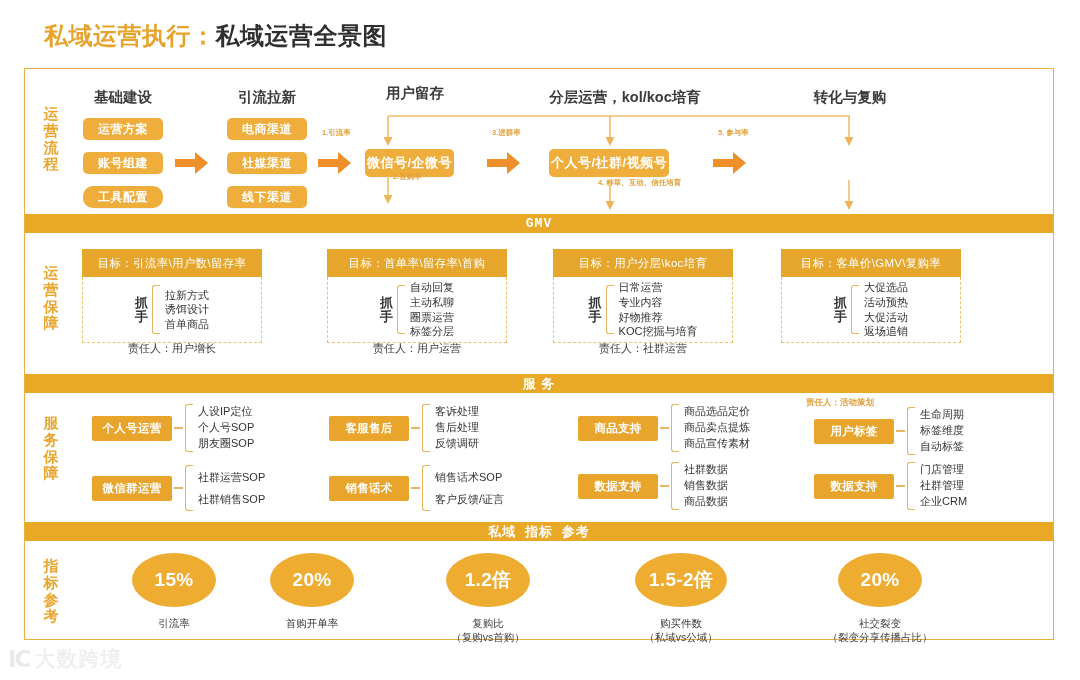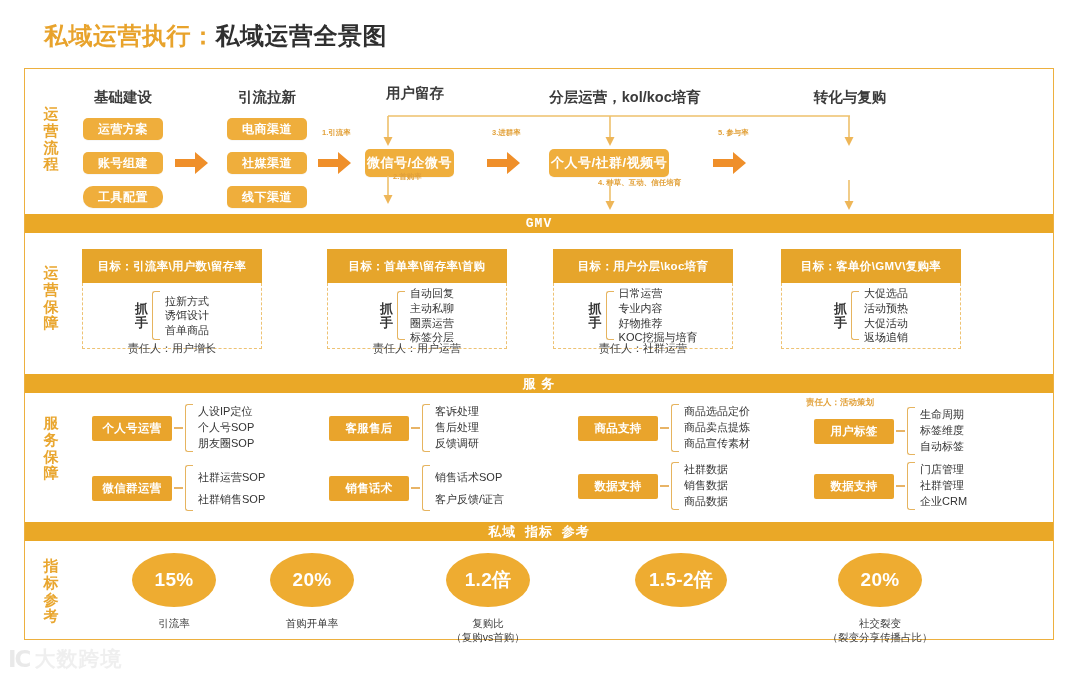--- a/index.html
+++ b/index.html
@@ -76,22 +76,22 @@
   .flowlabel{
     position:absolute;font-size:7.5px;color:#e2a13a;white-space:nowrap;font-weight:bold;
   }
   .connector{position:absolute;}
   .connector svg{display:block;overflow:visible;}
 
   
   .goalbox{position:absolute;width:180px;}
   .goalbox .gtitle{
     background:#e6a52b;color:#fff;
-    font-size:11.5px;font-weight:bold;
-    height:34px;display:flex;align-items:center;justify-content:center;
+    font-size:11.5px;font-weight:normal;
+    height:28px;display:flex;align-items:center;justify-content:center;
     white-space:nowrap;letter-spacing:.3px;
   }
   .goalbox .gbody{
     border:1px dashed #eec273;border-top:none;
     height:66px;
     display:flex;align-items:center;justify-content:center;
     padding:4px 6px;box-sizing:border-box;
   }
   .zhuashou{
     font-size:13px;font-weight:bold;color:#333;
@@ -450,20 +450,24 @@
   <div class="metric" style="left:408px;top:553px;width:160px;">
     <div class="bubble">1.2倍</div>
     <div class="mlabel">
       <div>复购比</div>
       <div>（复购vs首购）</div>
     </div>
   </div>
 
   <div class="metric" style="left:601px;top:553px;width:160px;">
     <div class="bubble" style="width:92px;">1.5-2倍</div>
+    <div class="mlabel">
+      <div>购买件数</div>
+      <div>（私域vs公域）</div>
+    </div>
   </div>
 
   <div class="metric" style="left:800px;top:553px;width:160px;">
     <div class="bubble">20%</div>
     <div class="mlabel">
       <div>社交裂变</div>
       <div>（裂变分享传播占比）</div>
     </div>
   </div>
 

